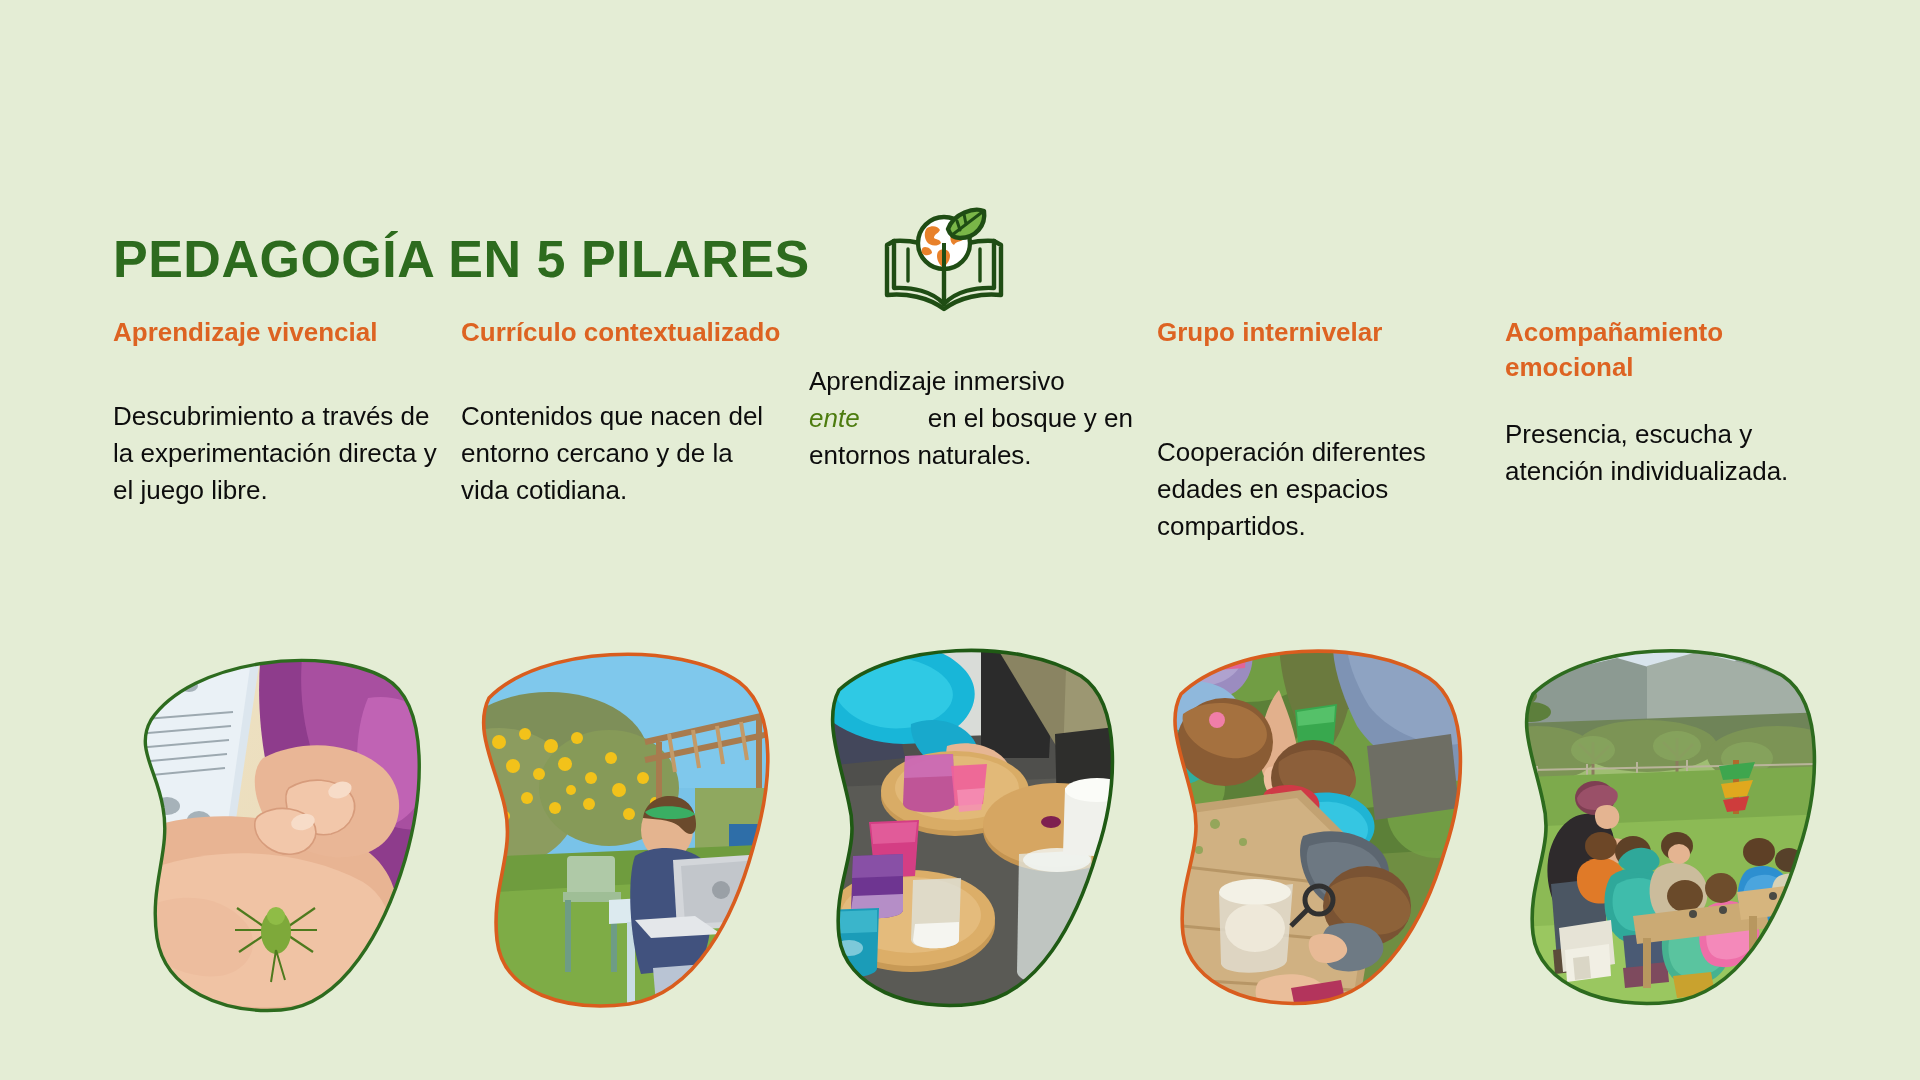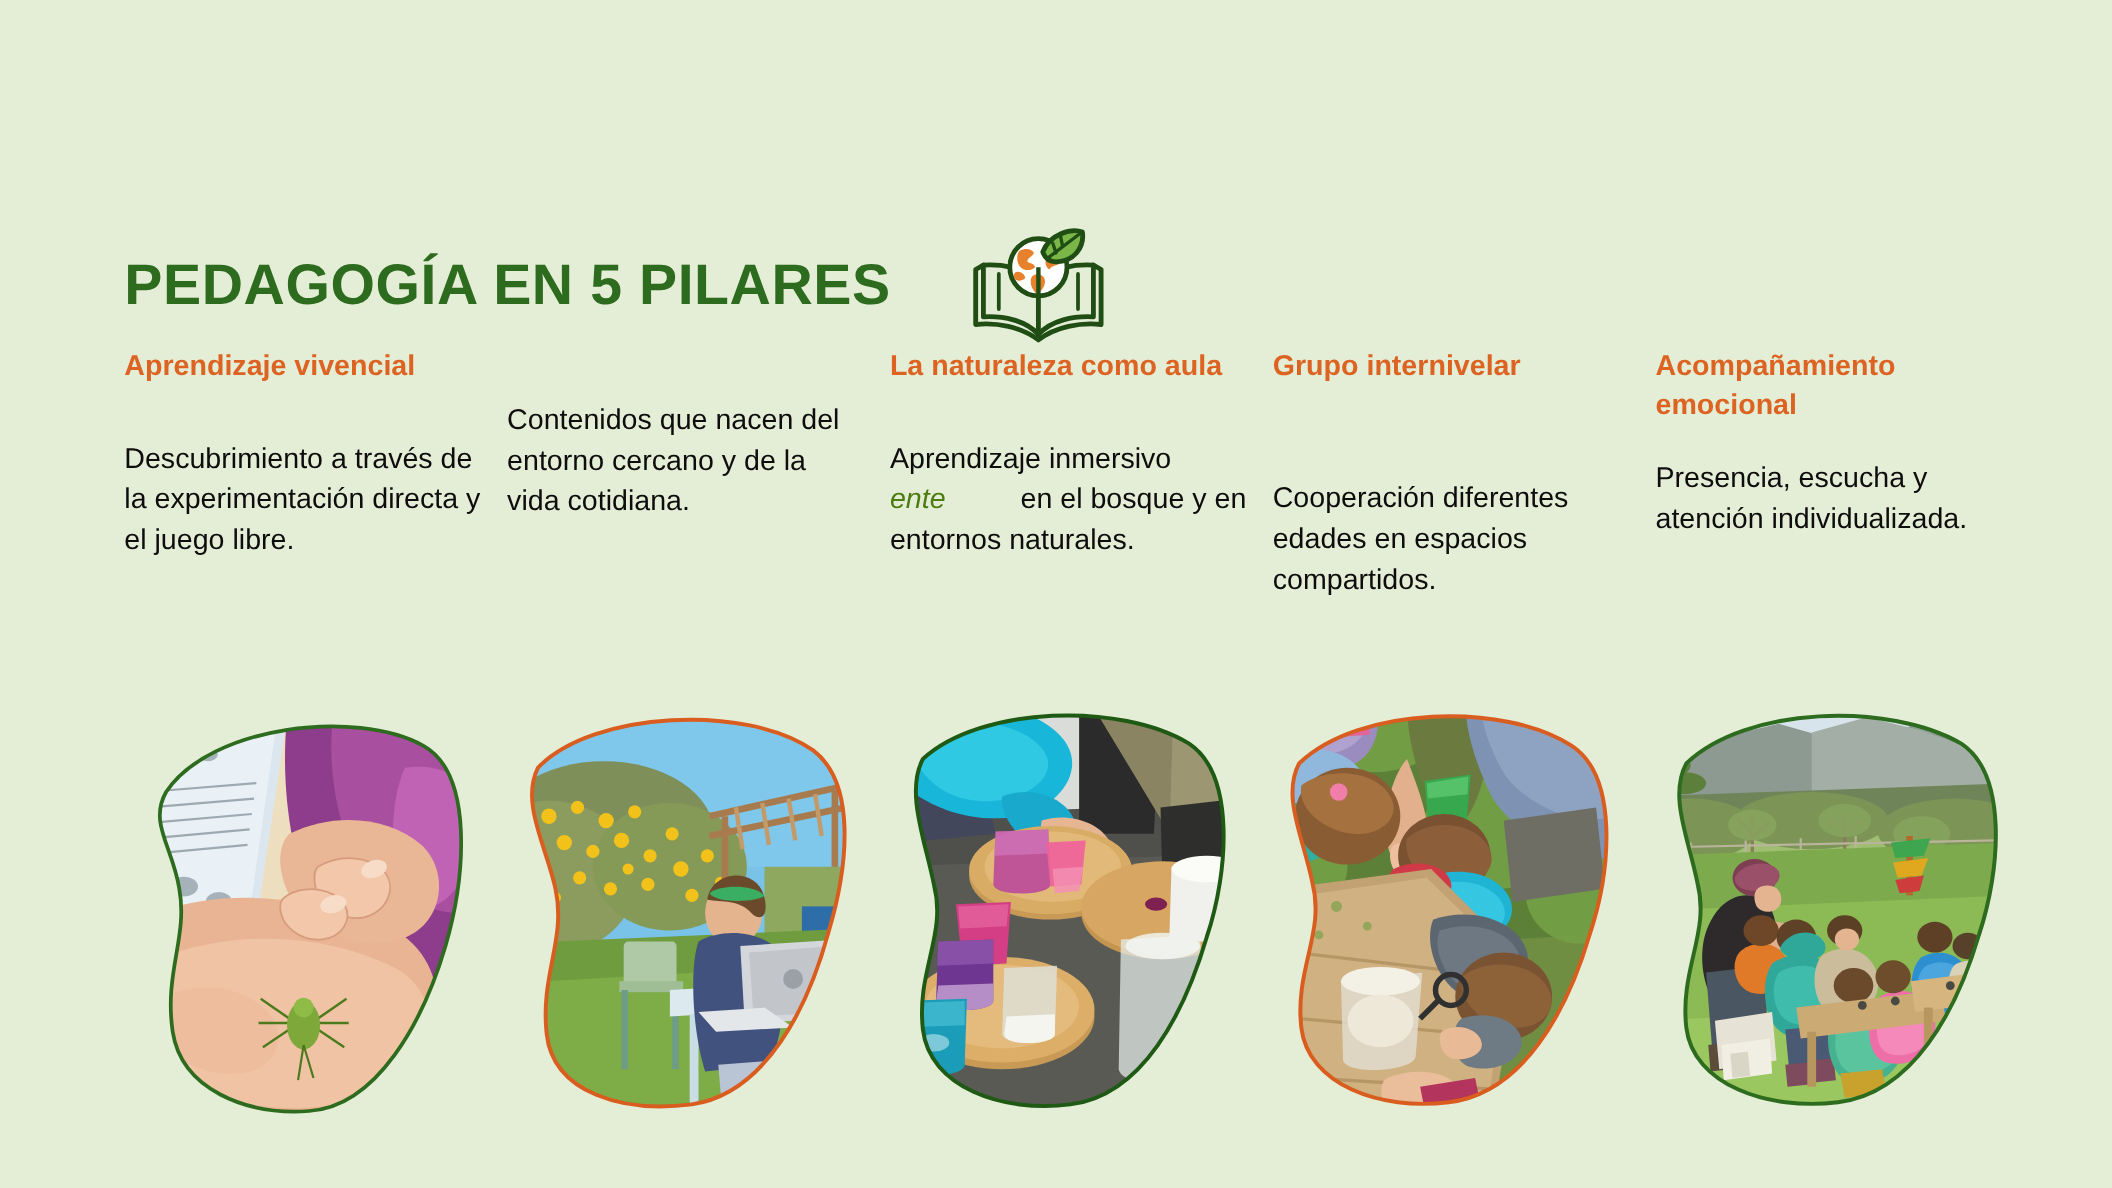--- a/index.html
+++ b/index.html
@@ -93,25 +93,25 @@
   </div>
 
   <div class="columns">
 
     <div class="col col1">
       <div class="col-head">Aprendizaje vivencial</div>
       <div class="col-body">Descubrimiento a través de la experimentación directa y el juego libre.</div>
     </div>
 
     <div class="col col2">
+      <div class="col-head">Currículo contextualizado</div>
       <div class="col-body">Contenidos que nacen del entorno cercano y de la vida cotidiana.</div>
     </div>
 
     <div class="col col3">
-      <div class="col-head">La naturaleza como aula</div>
       <div class="col-body">
         <span>Aprendizaje inmersivo</span>
         <span class="glitch-line">
           <span>en el bosque y en</span>
           <span class="glitch-over">ente</span>
         </span>
         <span>entornos naturales.</span>
       </div>
     </div>
 

